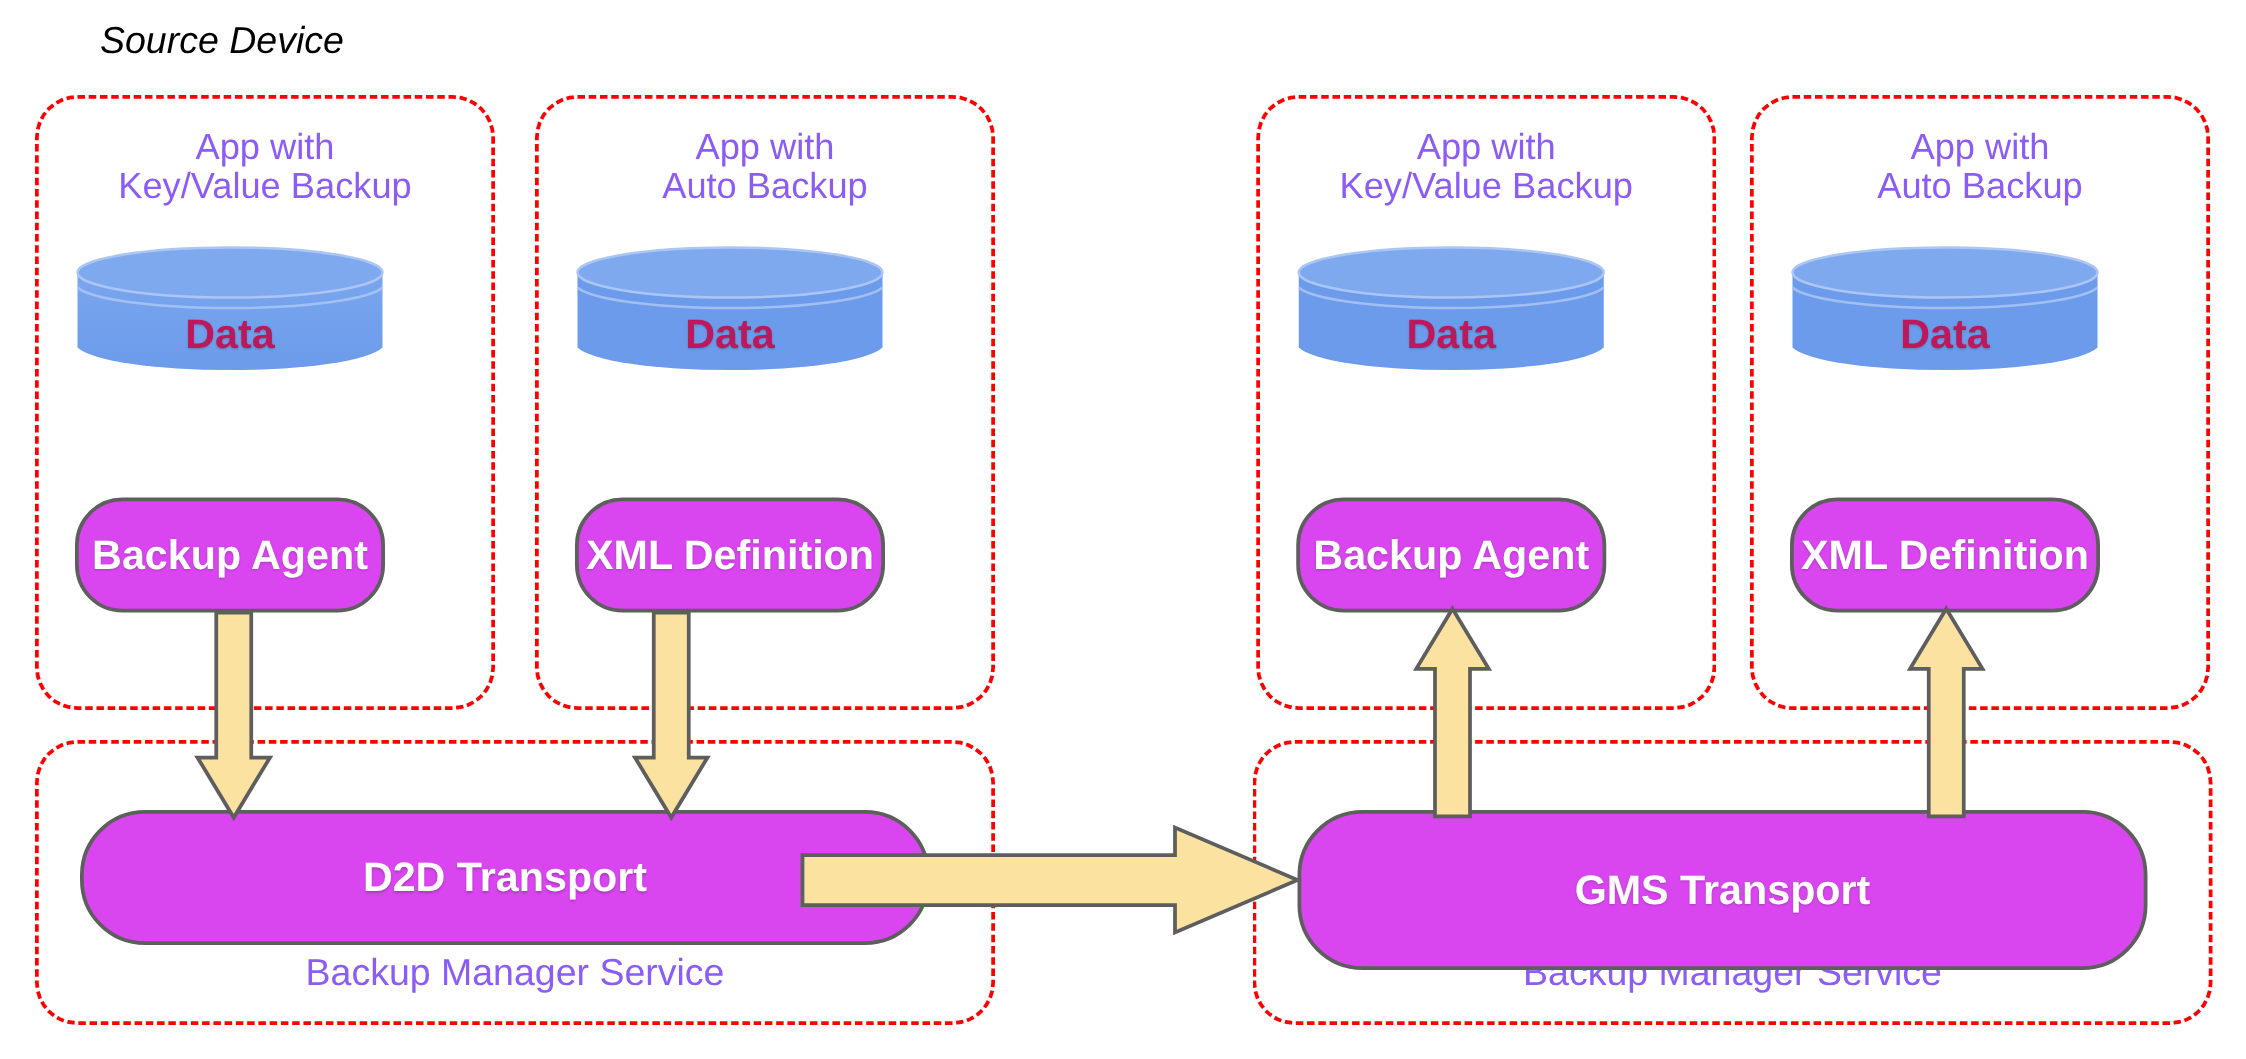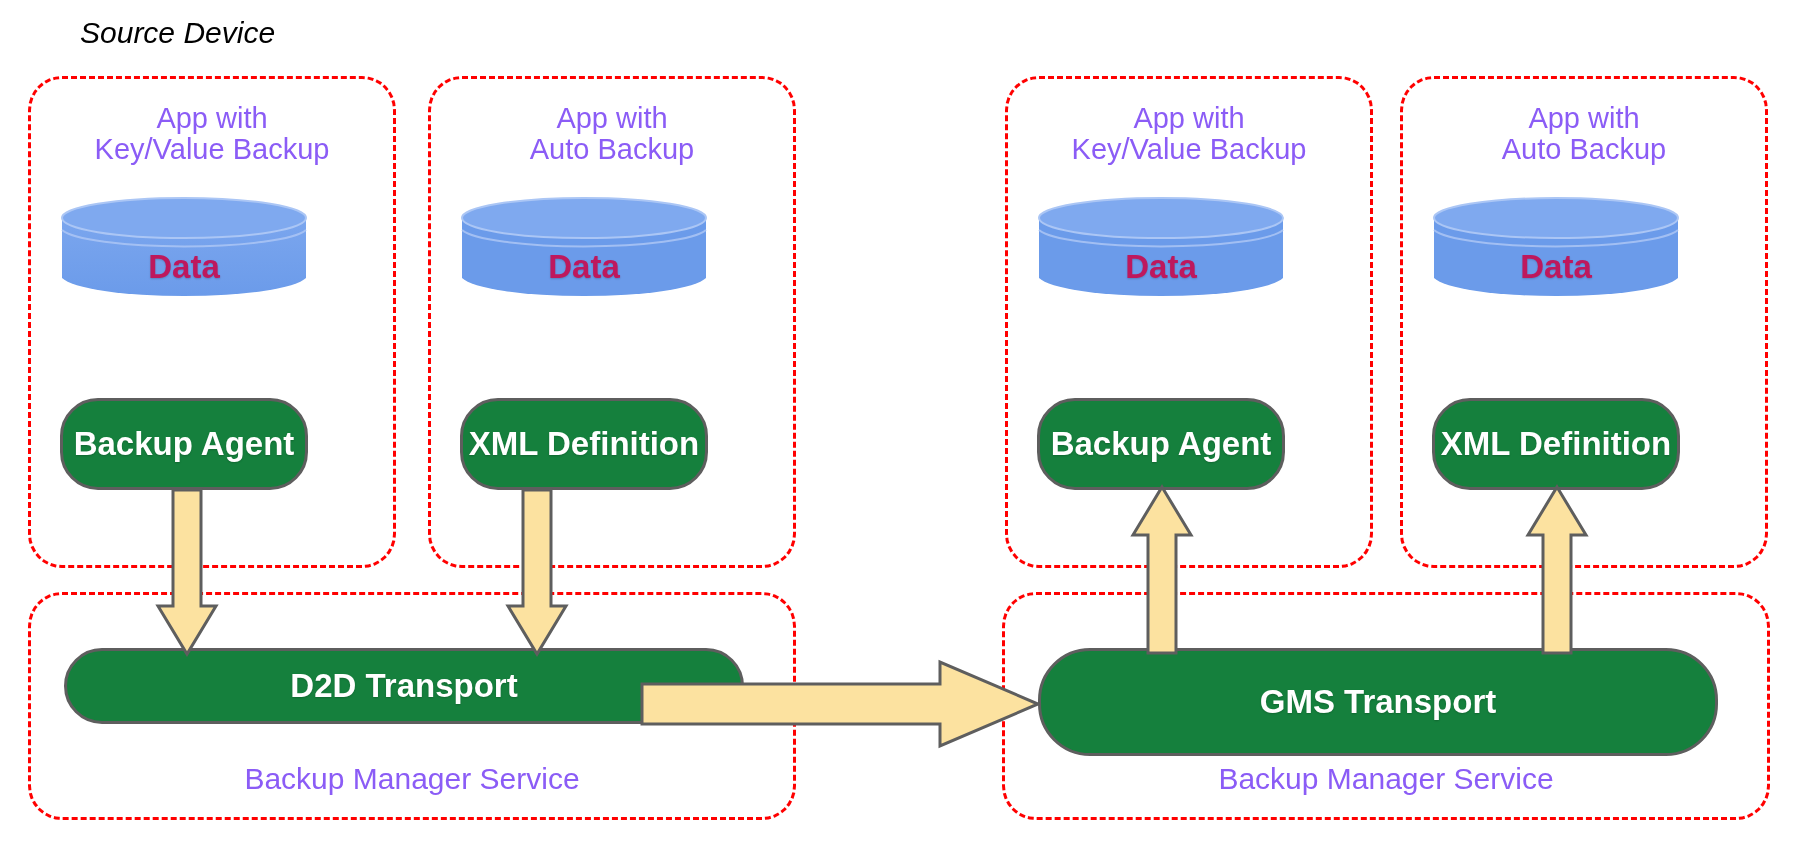--- a/index.html
+++ b/index.html
@@ -66,21 +66,21 @@
     color: #be185d;
     font-weight: bold;
     font-size: 33px;
     font-family: "Liberation Sans", sans-serif;
     text-shadow: 0 1px 2px rgba(0,0,0,0.18);
   }
 
   
   .green-box {
     position: absolute;
-    background: #15803d;
+    background: #d946ef;
     border: 3px solid #5E5E5E;
     box-sizing: border-box;
     display: flex;
     align-items: center;
     justify-content: center;
     color: #ffffff;
     font-weight: bold;
     font-family: "Liberation Sans", sans-serif;
     text-shadow: 0 1px 2px rgba(0,0,0,0.2);
   }
@@ -134,21 +134,21 @@
     </svg>
     <div class="cyl-text" style="top:52px;">Data</div>
   </div>
 
   <div class="green-box pill-sm" style="left:460px; top:398px; width:248px; height:92px;">XML Definition</div>
 
   <div class="dashed-panel" style="left:28px; top:592px; width:768px; height:228px;">
     <div class="panel-label bms" style="bottom:22px;">Backup Manager Service</div>
   </div>
 
-  <div class="green-box pill-lg" style="left:64px; top:648px; width:680px; height:76px;">D2D Transport</div>
+  <div class="green-box pill-lg" style="left:64px; top:648px; width:680px; height:108px;">D2D Transport</div>
 
   <div class="dashed-panel" style="left:1005px; top:76px; width:368px; height:492px;">
     <div class="panel-label" style="top:24px;">App with
 Key/Value Backup</div>
   </div>
 
   <div class="cylinder" style="left:1037px; top:196px; width:248px; height:104px;">
     <svg class="cyl-svg" width="248" height="104" viewBox="0 0 248 104">
       <path d="M2,22 L2,82 A124,22 0 0 0 246,82 L246,22 Z" fill="#6B9BEA"></path>
       <ellipse cx="124" cy="22" rx="122" ry="20" fill="#7FA9EF" stroke="#ABC6F5" stroke-width="2"></ellipse>
@@ -172,21 +172,21 @@
     </svg>
     <div class="cyl-text" style="top:52px;">Data</div>
   </div>
 
   <div class="green-box pill-sm" style="left:1432px; top:398px; width:248px; height:92px;">XML Definition</div>
 
   <div class="dashed-panel" style="left:1002px; top:592px; width:768px; height:228px;">
     <div class="panel-label bms" style="bottom:22px;">Backup Manager Service</div>
   </div>
 
-  <div class="green-box pill-lg" style="left:1038px; top:648px; width:680px; height:108px;">GMS Transport</div>
+  <div class="green-box pill-lg" style="left:1038px; top:648px; width:680px; height:128px;">GMS Transport</div>
 
   <div class="arrow" style="left:156px; top:488px; width:62px; height:168px;">
     <svg width="62" height="168" viewBox="0 0 62 168">
       <path d="M17,2 L45,2 L45,118 L60,118 L31,166 L2,118 L17,118 Z" fill="#FCE2A0" stroke="#5E5E5E" stroke-width="3" stroke-linejoin="miter"></path>
     </svg>
   </div>
 
   <div class="arrow" style="left:506px; top:488px; width:62px; height:168px;">
     <svg width="62" height="168" viewBox="0 0 62 168">
       <path d="M17,2 L45,2 L45,118 L60,118 L31,166 L2,118 L17,118 Z" fill="#FCE2A0" stroke="#5E5E5E" stroke-width="3" stroke-linejoin="miter"></path>

